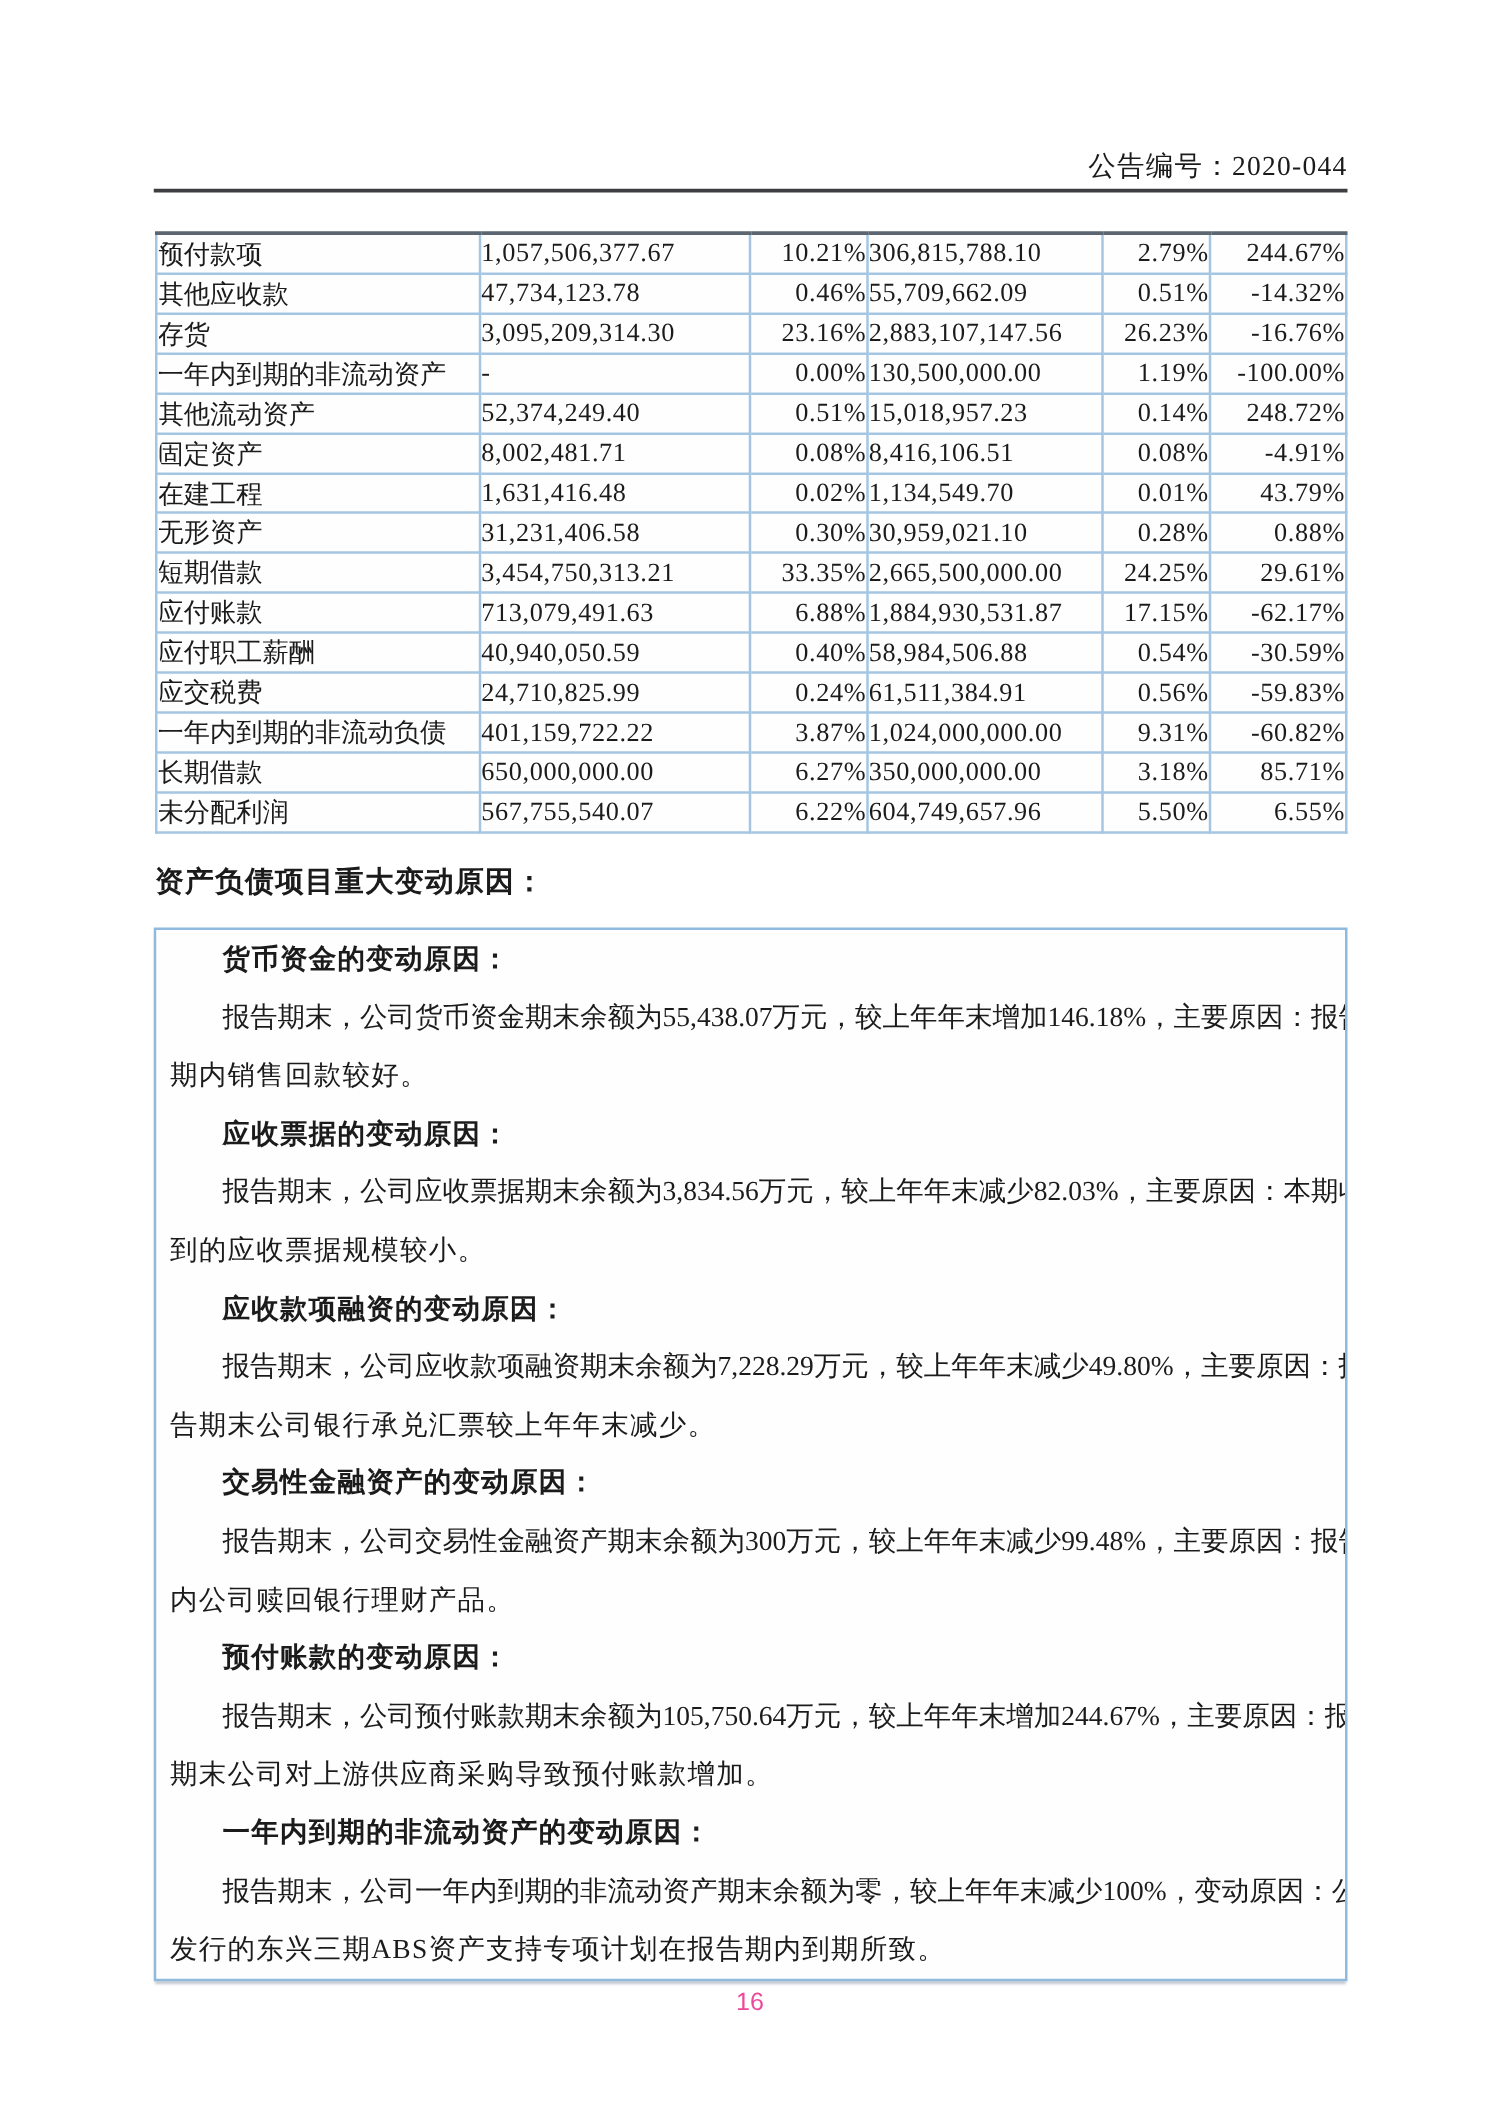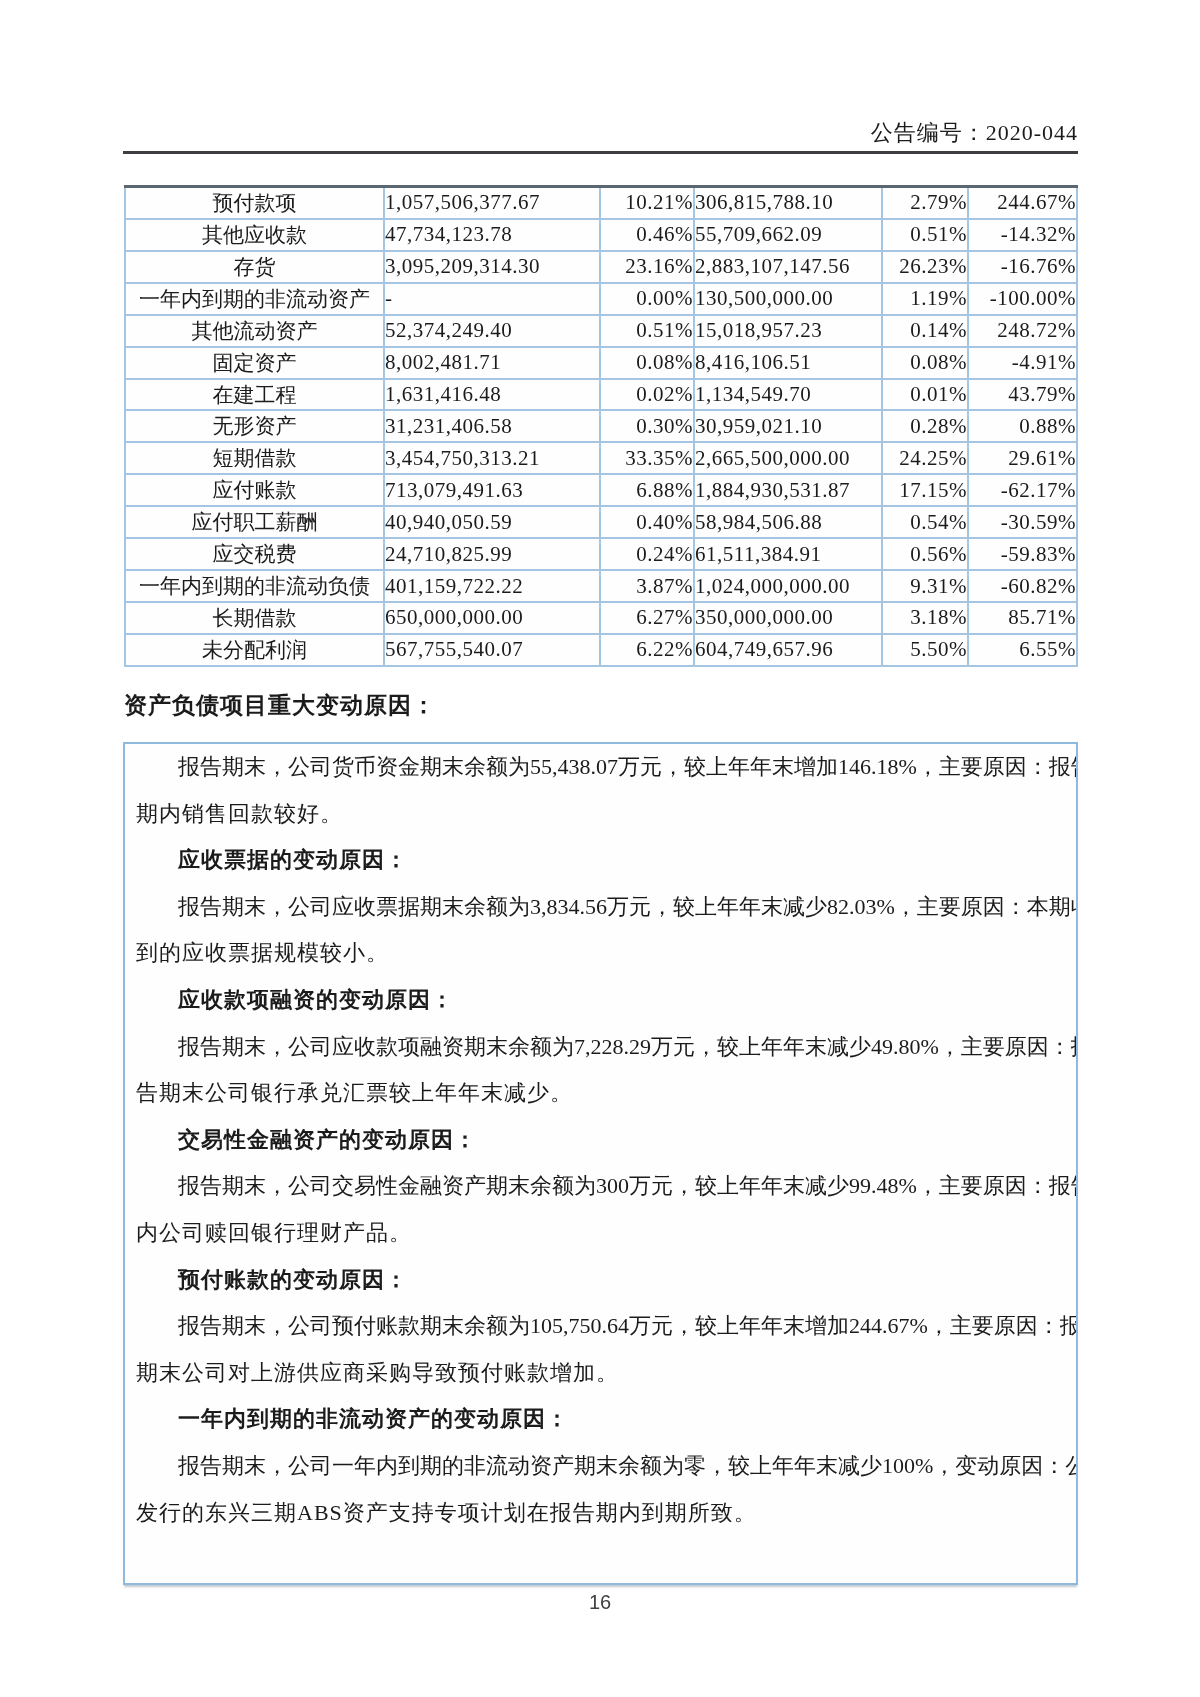--- a/index.html
+++ b/index.html
@@ -27,21 +27,21 @@
     border-collapse:collapse;table-layout:fixed;
     font-size:21px;
   }
   #fin-table td{
     border:2px solid #a4c6e2;
     padding:0;
     white-space:nowrap;overflow:hidden;
     background:#fefefe;
   }
   #fin-table tr:first-child td{border-top:3px solid #5c6670;}
-  td.c-name{text-align:center;padding-left:12px;}
+  td.c-name{text-align:left;padding-left:12px;border-radius:15px;}
   td.c-num{text-align:left;padding-right:8px;letter-spacing:0.5px;}
   td.c-pct{text-align:right;padding-right:9px;letter-spacing:0.5px;}
   
   #section-title{
     position:absolute;left:124px;top:651px;height:30px;line-height:30px;
     font-size:23px;font-weight:700;letter-spacing:1px;
   }
   
   #reasons-box{
     position:absolute;left:123px;top:702px;width:955px;height:843px;
@@ -61,21 +61,21 @@
     padding-left:53px;padding-right:11px;
     text-align:justify;text-align-last:justify;
     text-justify:inter-ideograph;
   }
   .box-line.p2{padding-left:11px;letter-spacing:1px;}
   
   #page-number{
     position:absolute;left:0;top:1551px;width:1200px;
     text-align:center;font-size:20px;
     font-family:"Liberation Sans","DejaVu Sans",sans-serif;
-    color:#404040;
+    color:#ec4899;
   }
 </style>
 </head>
 <body>
 
 <div id="page">
 
   <div id="doc-number">公告编号：2020-044</div>
   <div id="header-rule"></div>
 
@@ -208,20 +208,21 @@
           <td class="c-num">604,749,657.96</td>
           <td class="c-pct">5.50%</td>
           <td class="c-pct">6.55%</td>
         </tr>
       </tbody>
   </table>
 
   <div id="section-title">资产负债项目重大变动原因：</div>
 
   <div id="reasons-box">
+      <div class="box-line h">货币资金的变动原因：</div>
       <div class="box-line p1">报告期末，公司货币资金期末余额为55,438.07万元，较上年年末增加146.18%，主要原因：报告</div>
       <div class="box-line p2">期内销售回款较好。</div>
       <div class="box-line h">应收票据的变动原因：</div>
       <div class="box-line p1">报告期末，公司应收票据期末余额为3,834.56万元，较上年年末减少82.03%，主要原因：本期收</div>
       <div class="box-line p2">到的应收票据规模较小。</div>
       <div class="box-line h">应收款项融资的变动原因：</div>
       <div class="box-line p1">报告期末，公司应收款项融资期末余额为7,228.29万元，较上年年末减少49.80%，主要原因：报</div>
       <div class="box-line p2">告期末公司银行承兑汇票较上年年末减少。</div>
       <div class="box-line h">交易性金融资产的变动原因：</div>
       <div class="box-line p1">报告期末，公司交易性金融资产期末余额为300万元，较上年年末减少99.48%，主要原因：报告期</div>

